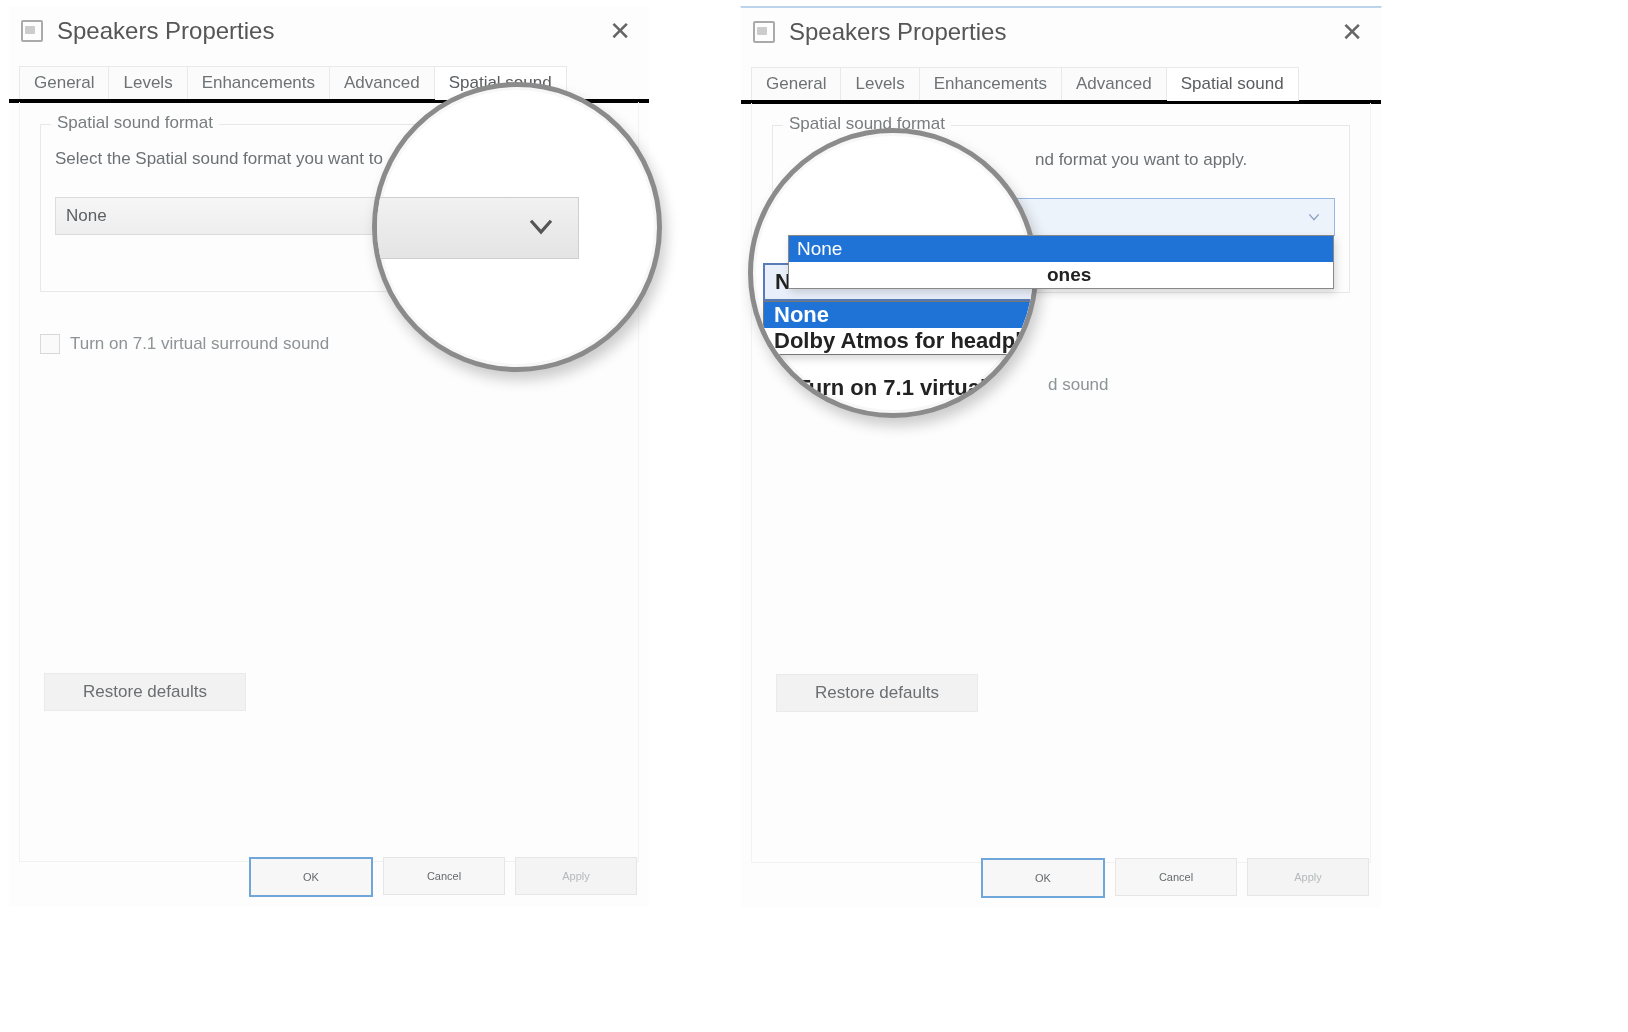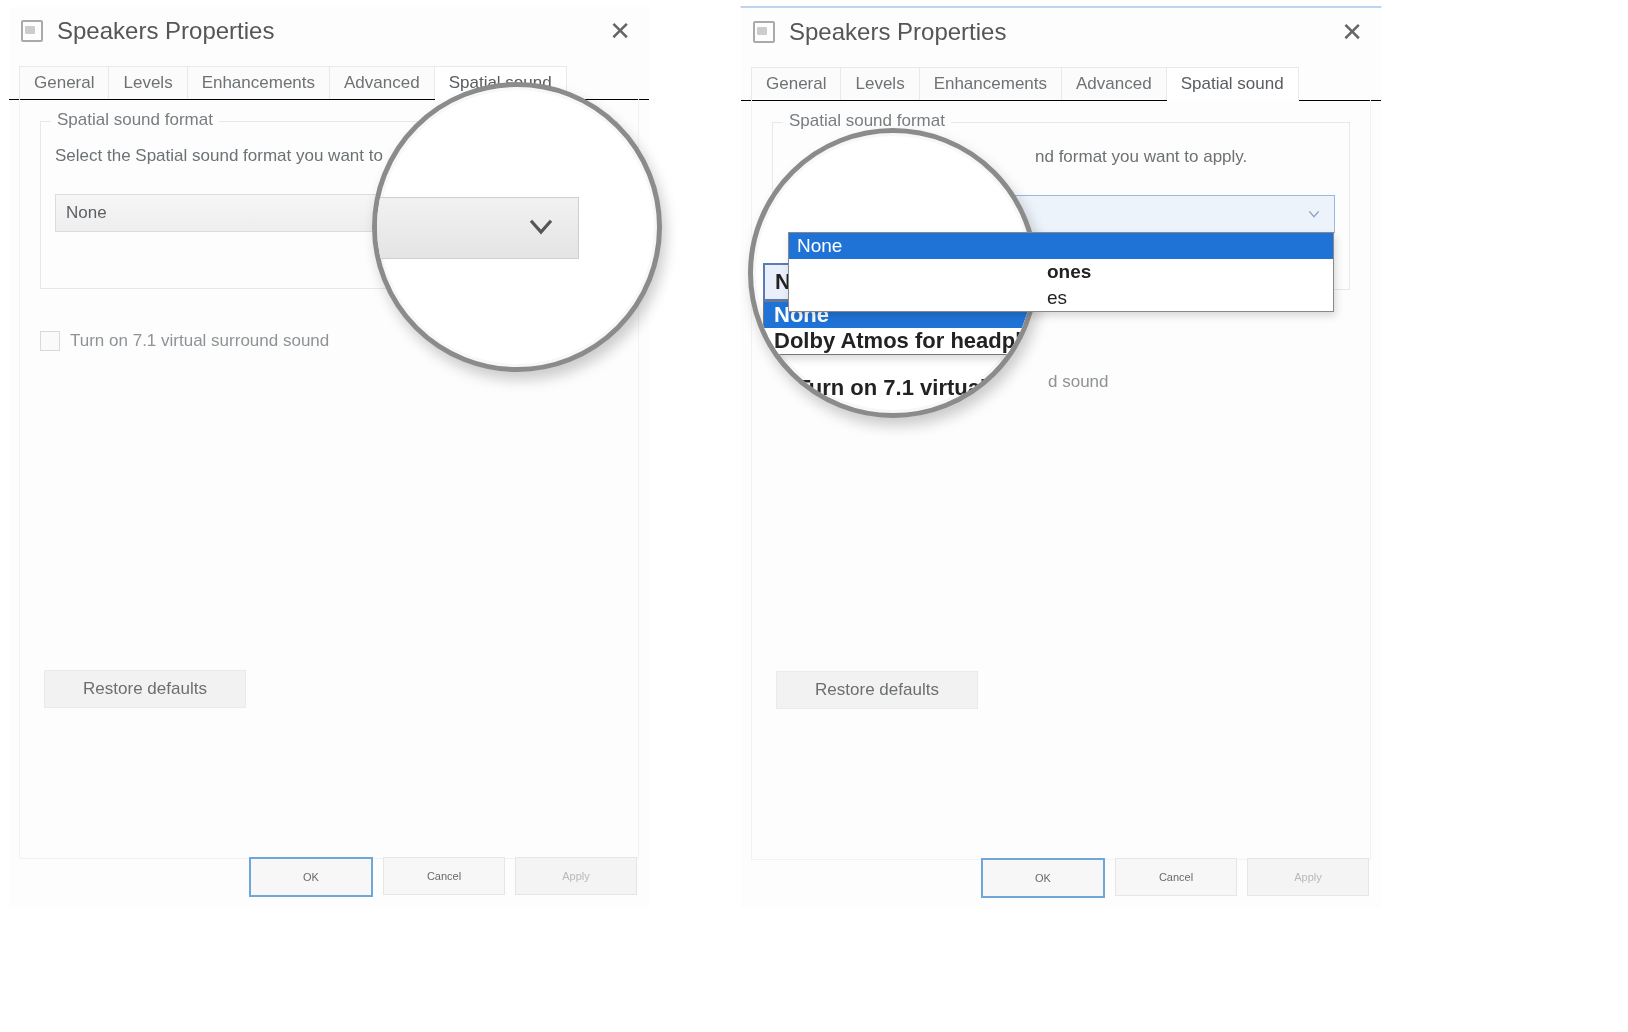--- a/index.html
+++ b/index.html
@@ -53,21 +53,21 @@
     font-size: 26px;
     color: #666;
     padding: 0 10px;
     cursor: default;
     font-weight: 300;
   }
   .tabs {
     display: flex;
     align-items: flex-end;
     padding: 10px 10px 0 10px;
-    border-bottom: 1px solid #000000;
+    border-bottom: 4px solid #000000;
     margin-bottom: -1px;
   }
   .tab {
     padding: 6px 14px 6px 14px;
     color: #6e7275;
     background: #fbfbfb;
     border: 1px solid #e9e9e9;
     border-bottom: none;
     margin-right: 0;
     font-size: 17px;
@@ -368,21 +368,20 @@
       <div class="dropdown open" style="position:relative;">
         <span>None</span>
         <span class="chev">
           <svg viewBox="0 0 24 24">
               <path d="M5 8l7 8 7-8" fill="none" stroke="#8aa0c2" stroke-width="2"></path>
             </svg>
         </span>
         <div class="options">
           <div class="option highlight">None</div>
           <div class="option" style="padding-left:258px;font-weight:bold;">ones</div>
-          <div class="option" style="padding-left:258px;">es</div>
         </div>
       </div>
     </div>
 
     <div class="check-row" style="margin-top:82px;">
       <span style="width:276px;"></span>
       <span>d sound</span>
     </div>
 
     <div class="restore">Restore defaults</div>

